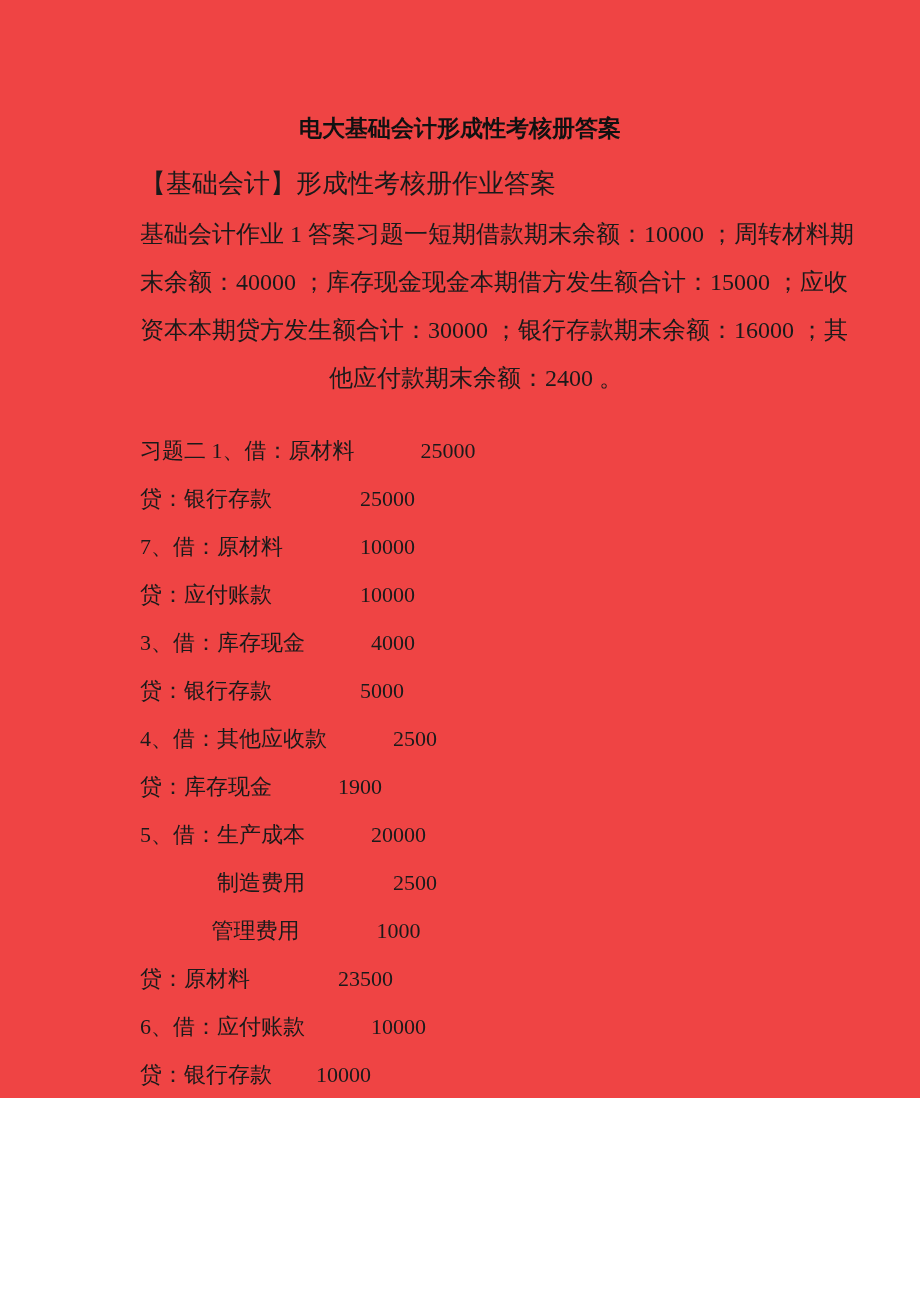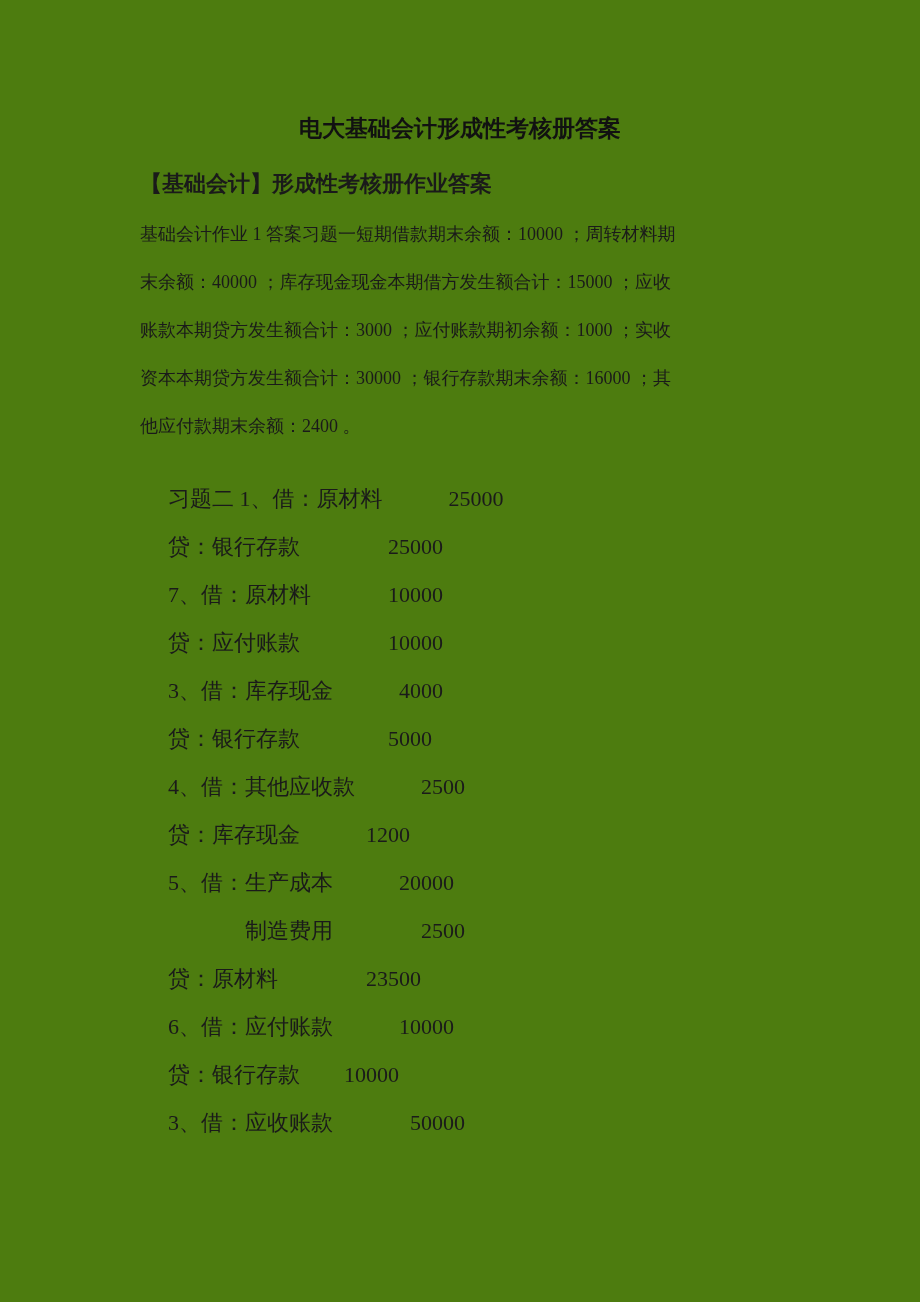--- a/index.html
+++ b/index.html
@@ -3,22 +3,22 @@
 <meta charset="utf-8">
 <style>
   html, body {
     margin: 0;
     padding: 0;
     background: #ffffff;
   }
   .page {
     position: relative;
     width: 920px;
-    height: 1302px;
-    background: #4d7c0f;
+    height: 1098px;
+    background: #ef4444;
     color: #1a1a1a;
     font-family: "Liberation Serif", "DejaVu Serif", serif;
     overflow: hidden;
   }
   .doc-title {
     margin: 0;
     margin-top: 110px;
     width: 920px;
     text-align: center;
     font-size: 23px;
@@ -26,37 +26,35 @@
     font-weight: 700;
     font-family: "Liberation Sans", "DejaVu Sans", sans-serif;
     color: #111111;
   }
   .inner {
     padding-left: 140px;
     padding-right: 108px;
   }
   .doc-subtitle {
     margin-top: 14px;
-    font-size: 22px;
+    font-size: 26px;
     line-height: 48px;
     white-space: pre;
-    font-weight: bold;
   }
   .intro {
     margin-top: 2px;
   }
   .intro-line {
-    font-size: 18px;
+    font-size: 24px;
     line-height: 48px;
     white-space: pre;
-    text-align: left;
+    text-align: center;
   }
   .entries {
     margin-top: 25px;
-    margin-left: 28px;
   }
   .entry-line {
     font-size: 22px;
     line-height: 48px;
     white-space: pre;
     text-align: left;
   }
 </style>
 </head>
 <body>
@@ -65,36 +63,36 @@
 
   <h1 class="doc-title">电大基础会计形成性考核册答案</h1>
 
   <div class="inner">
 
     <div class="doc-subtitle">【基础会计】形成性考核册作业答案</div>
 
     <div class="intro">
       <div class="intro-line">基础会计作业 1 答案习题一短期借款期末余额：10000 ；周转材料期</div>
       <div class="intro-line">末余额：40000 ；库存现金现金本期借方发生额合计：15000 ；应收</div>
-      <div class="intro-line">账款本期贷方发生额合计：3000 ；应付账款期初余额：1000 ；实收</div>
       <div class="intro-line">资本本期贷方发生额合计：30000 ；银行存款期末余额：16000 ；其</div>
       <div class="intro-line">他应付款期末余额：2400 。</div>
     </div>
 
     <div class="entries">
       <div class="entry-line">习题二 1、借：原材料　　　25000</div>
       <div class="entry-line">贷：银行存款　　　　25000</div>
       <div class="entry-line">7、借：原材料　　　  10000</div>
       <div class="entry-line">贷：应付账款　　　　10000</div>
       <div class="entry-line">3、借：库存现金　　　4000</div>
       <div class="entry-line">贷：银行存款　　　　5000</div>
       <div class="entry-line">4、借：其他应收款　　　2500</div>
-      <div class="entry-line">贷：库存现金　　　1200</div>
+      <div class="entry-line">贷：库存现金　　　1900</div>
       <div class="entry-line">5、借：生产成本　　　20000</div>
       <div class="entry-line">　　　  制造费用　　　　2500</div>
+      <div class="entry-line">　　　 管理费用　　　  1000</div>
       <div class="entry-line">贷：原材料　　　　23500</div>
       <div class="entry-line">6、借：应付账款　　　10000</div>
       <div class="entry-line">贷：银行存款　　10000</div>
       <div class="entry-line">3、借：应收账款　　　  50000</div>
     </div>
 
   </div>
 </div>
 
 </body></html>

